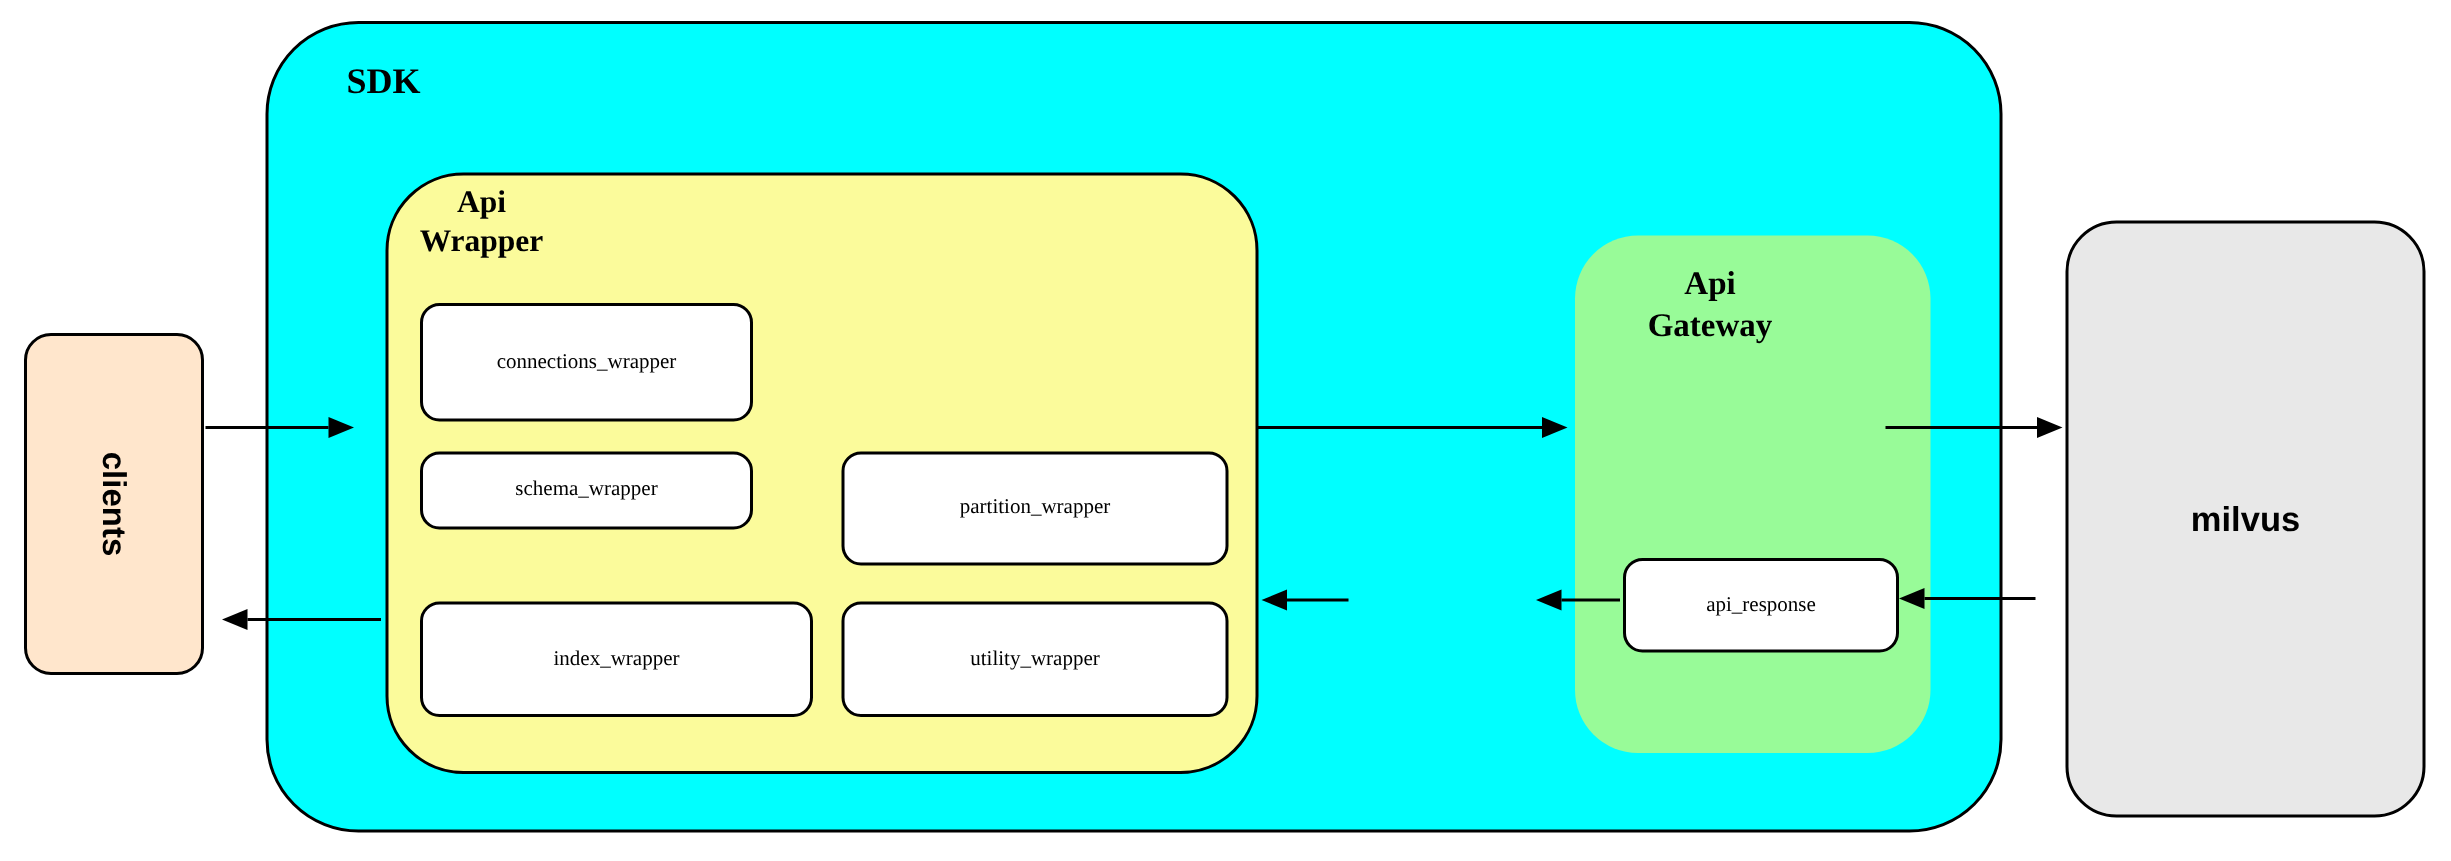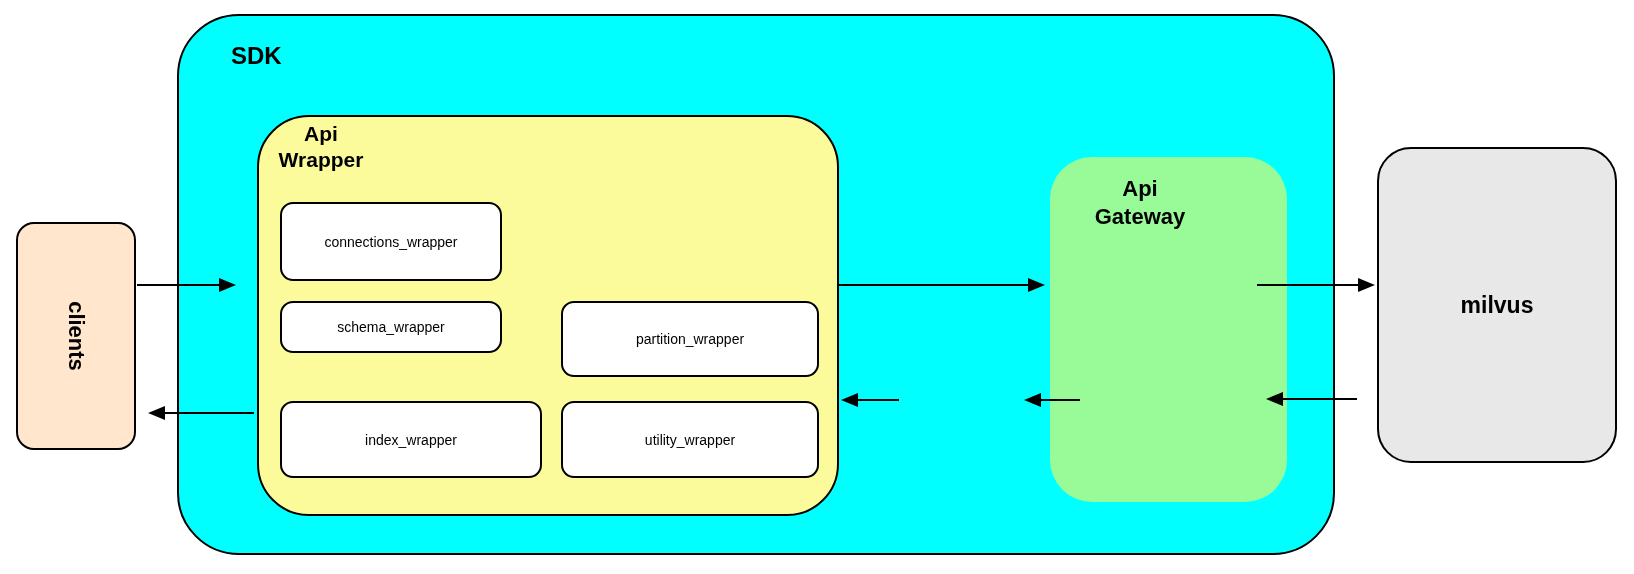--- a/index.html
+++ b/index.html
@@ -6,36 +6,36 @@
   .canvas{
     position:relative;
     width:1634px;height:574px;
     background:#ffffff;
     font-family:"Liberation Sans", sans-serif;
     color:#000;
     overflow:hidden;
   }
   .box{position:absolute;box-sizing:border-box;}
   .bordered{border:2px solid #000;}
-  .sdk{left:177px;top:14px;width:1158px;height:541px;border-radius:62px;background:#00FFFF;}
+  .sdk{left:177px;top:14px;width:1158px;height:541px;border-radius:62px;background:#00FFFF;font-family:Liberation Serif, serif;}
   .sdk-label{position:absolute;left:52px;top:26px;font-size:24px;font-weight:700;}
   .wrapper{left:78px;top:99px;width:582px;height:401px;border-radius:52px;background:#FBFB9B;}
   .wrapper-label{position:absolute;left:12px;top:4px;width:100px;text-align:center;font-size:21px;font-weight:700;line-height:1.25;}
   .gateway{left:871px;top:141px;width:237px;height:345px;border-radius:42px;background:#98FB98;}
   .gateway-label{position:absolute;left:35px;top:18px;width:110px;text-align:center;font-size:22px;font-weight:700;line-height:1.25;}
   .node{
     position:absolute;box-sizing:border-box;
     background:#ffffff;border:2px solid #000;border-radius:13px;
     display:flex;align-items:center;justify-content:center;
     font-size:14px;
   }
   .clients{left:16px;top:222px;width:120px;height:228px;border-radius:18px;background:#FFE6CC;
     display:flex;align-items:center;justify-content:center;}
   .clients-label{transform:rotate(90deg);font-size:22px;font-weight:700;white-space:nowrap;}
-  .milvus{left:1377px;top:147px;width:240px;height:316px;border-radius:34px;background:#E8E8E8;
+  .milvus{left:1377px;top:147px;width:240px;height:398px;border-radius:34px;background:#E8E8E8;
     display:flex;align-items:center;justify-content:center;}
   .milvus-label{font-size:23px;font-weight:700;}
   
   .aline{position:absolute;height:2px;background:#000;z-index:6;}
   .ahead-r{position:absolute;width:0;height:0;z-index:6;
     border-top:7px solid transparent;border-bottom:7px solid transparent;border-left:17px solid #000;}
   .ahead-l{position:absolute;width:0;height:0;z-index:6;
     border-top:7px solid transparent;border-bottom:7px solid transparent;border-right:17px solid #000;}
 </style>
 </head>
@@ -70,20 +70,23 @@
       <div class="node" style="left:302px;top:284px;width:258px;height:77px;">
         <span>utility_wrapper</span>
       </div>
     </div>
 
     <div class="box gateway">
       <div class="gateway-label">
         <div>Api</div>
         <div>Gateway</div>
       </div>
+      <div class="node" style="left:32px;top:215px;width:184px;height:63px;">
+        <span>api_response</span>
+      </div>
     </div>
 
   </div>
 
   <div class="box bordered milvus">
     <span class="milvus-label">milvus</span>
   </div>
 
   <div>
     <div class="aline" style="left:137px;top:284px;width:82px;"></div>

